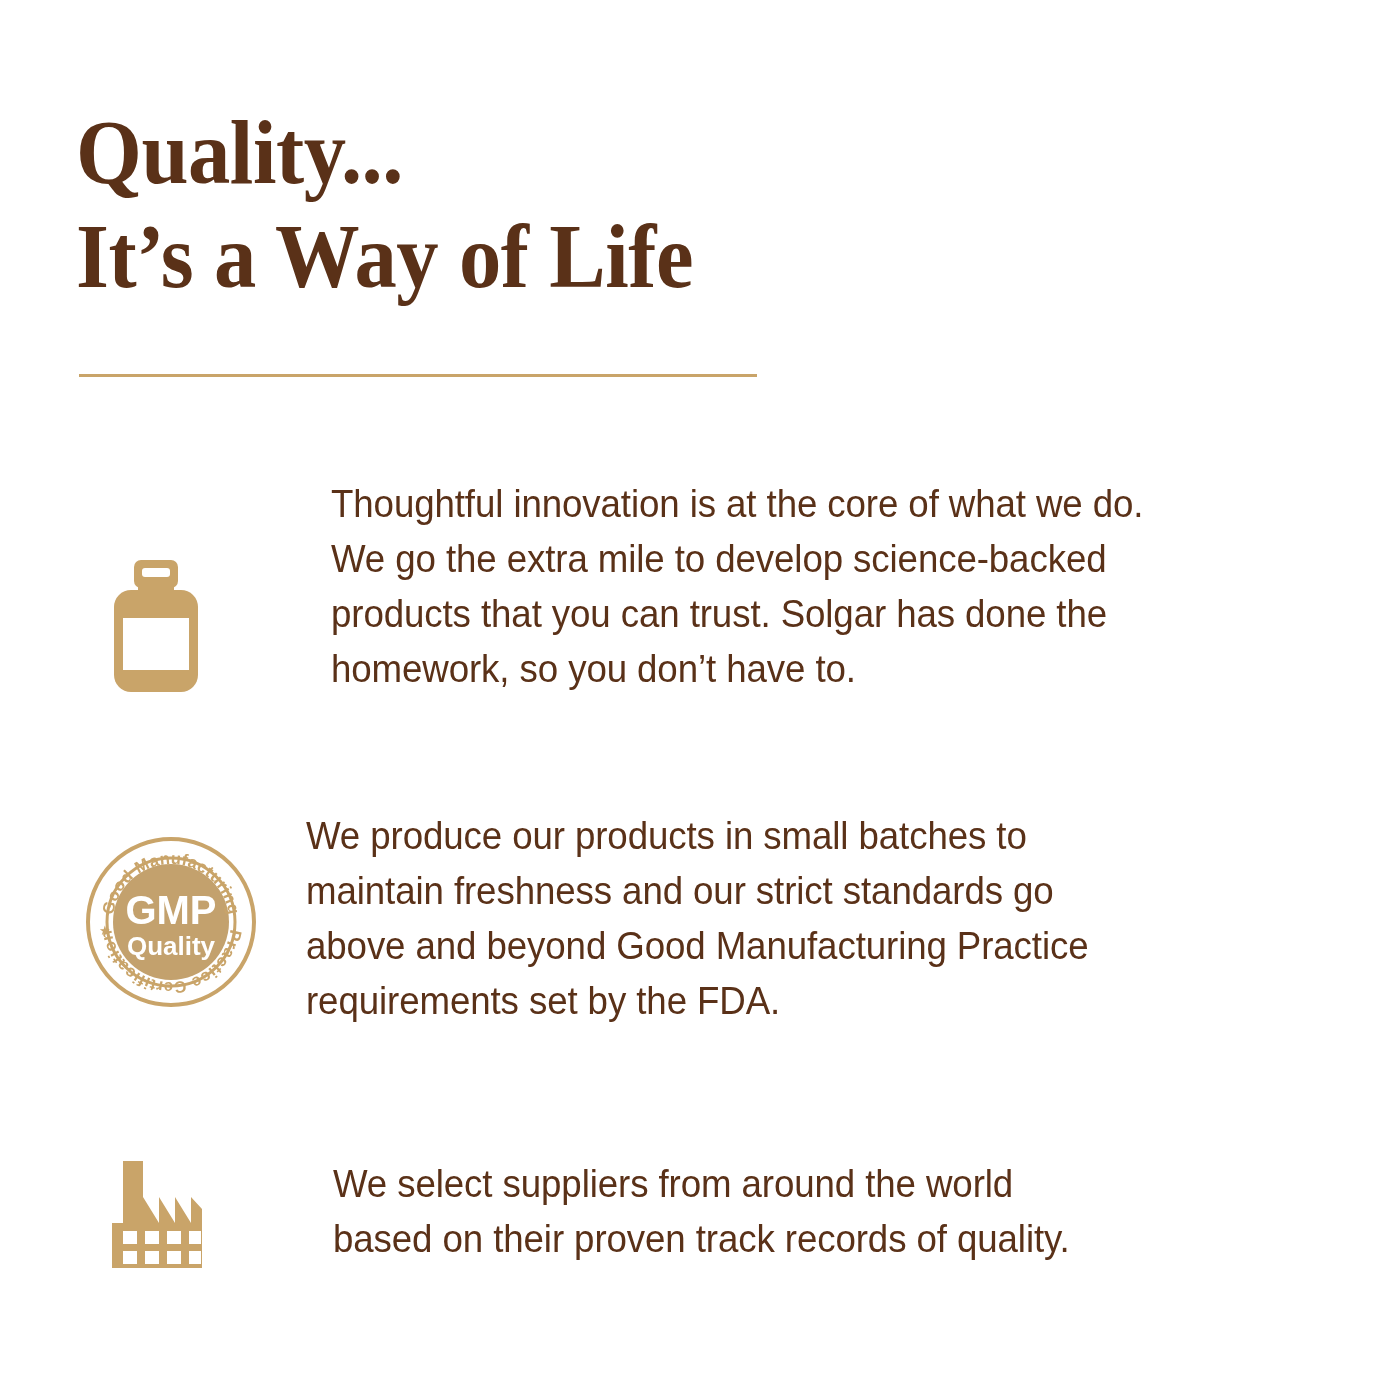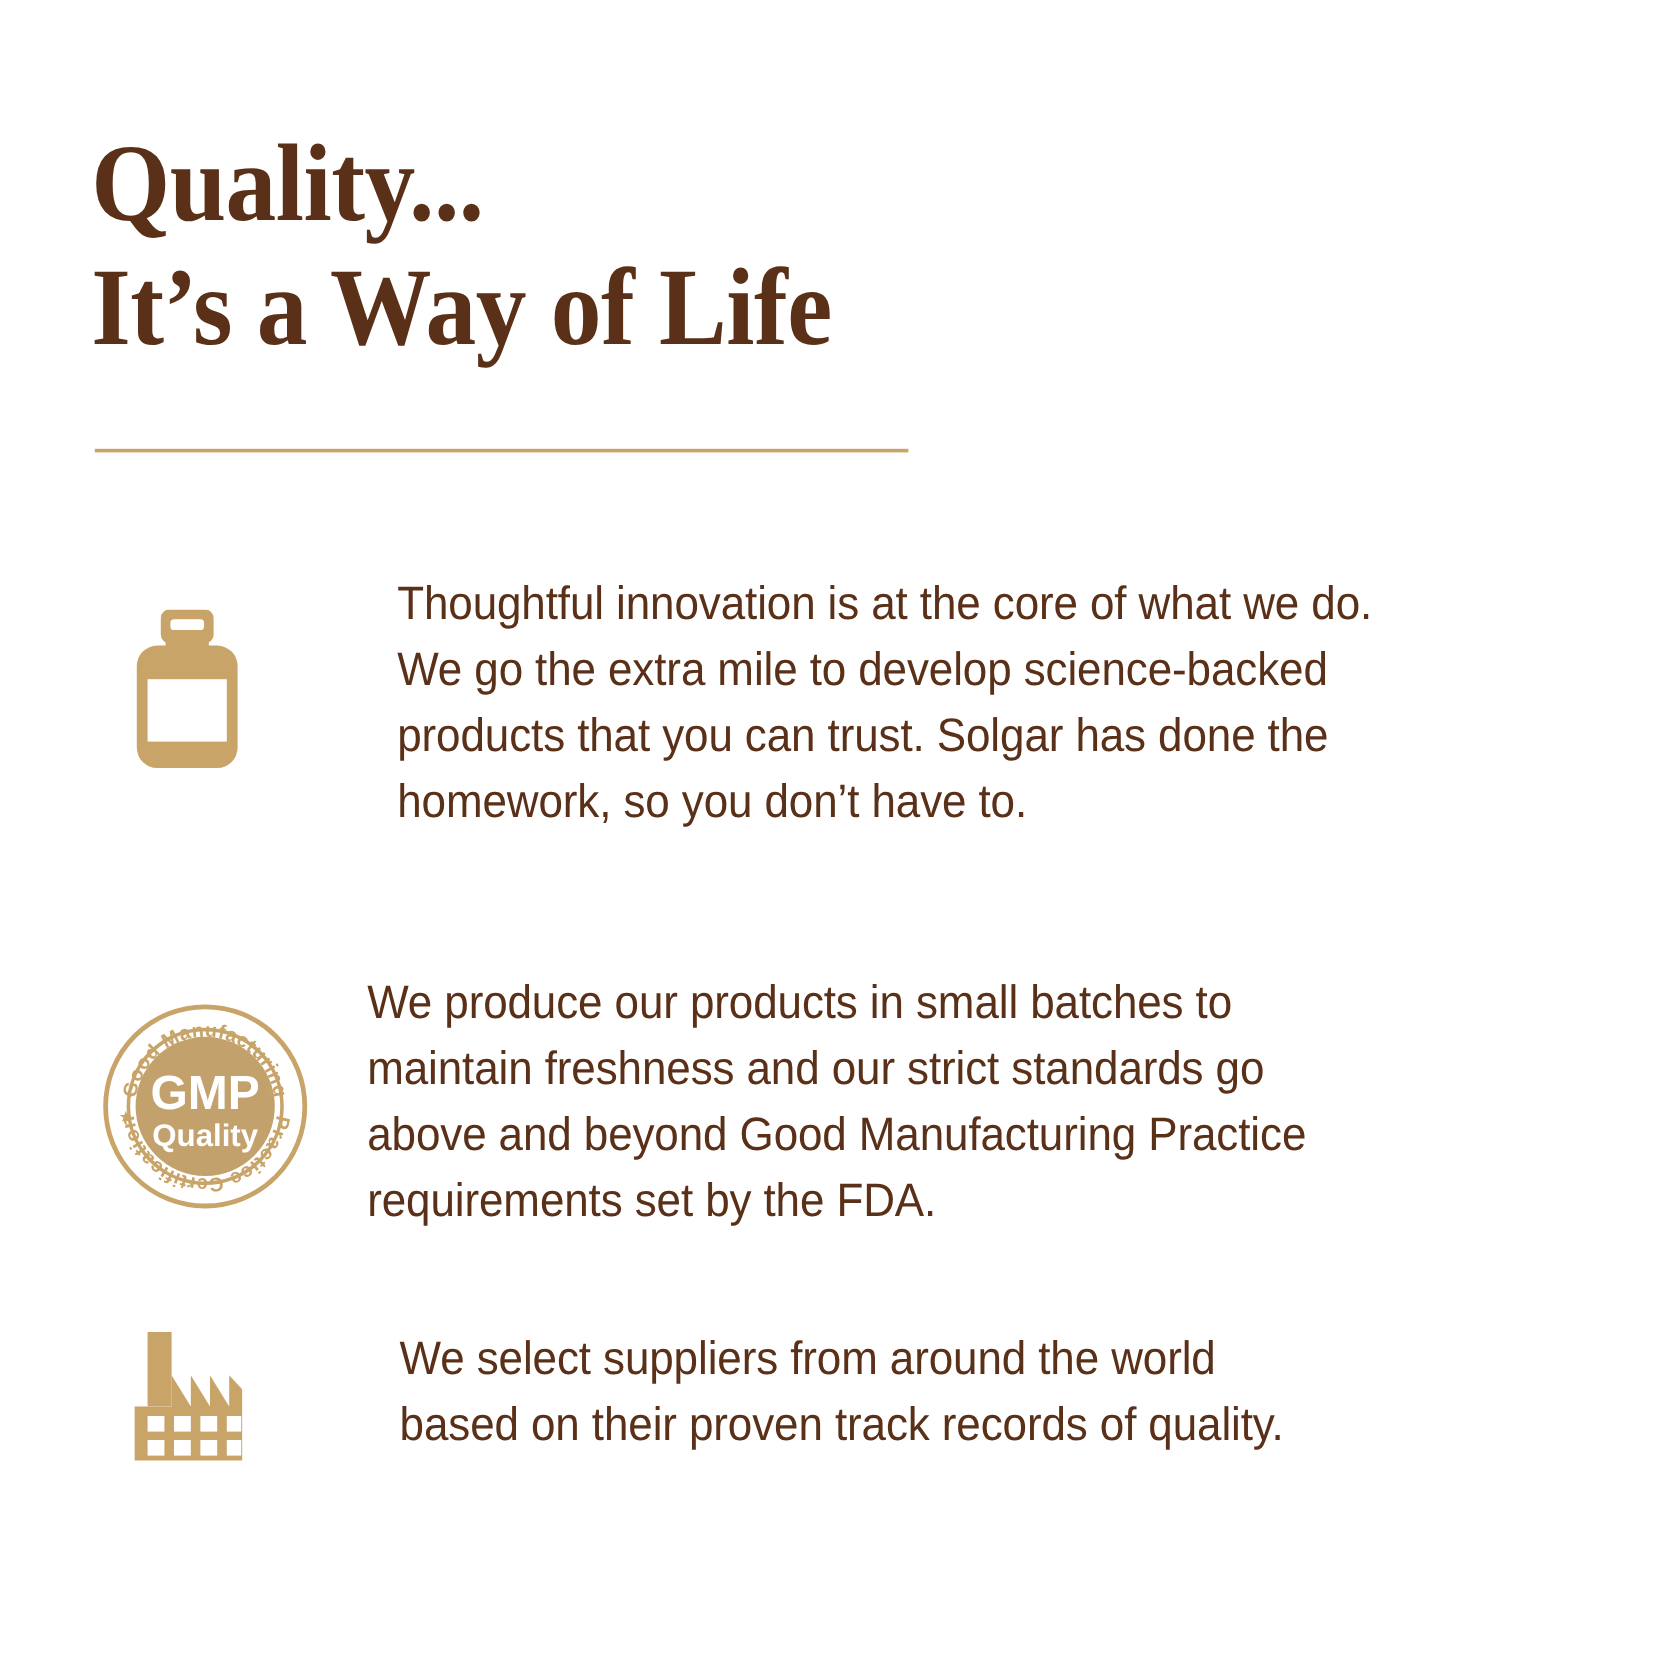--- a/index.html
+++ b/index.html
@@ -43,23 +43,23 @@
     height: 3px;
     background: #c9a469;
   }
 
   
   .row {
     position: absolute;
     display: flex;
     align-items: flex-start;
   }
-  .row-1 { left: 76px; top: 476px; }
+  .row-1 { left: 76px; top: 476px; align-items: flex-end; }
   .row-2 { left: 76px; top: 808px; }
-  .row-3 { left: 76px; top: 1105px; }
+  .row-3 { left: 76px; top: 1156px; }
 
   .icon-cell {
     width: 221px;
     flex: 0 0 221px;
     display: flex;
     justify-content: flex-start;
     align-items: flex-start;
   }
   .icon-cell.bottle-cell { padding-left: 34px; padding-top: 32px; }
   .icon-cell.seal-cell   { padding-left: 9px;  padding-top: 28px; }

